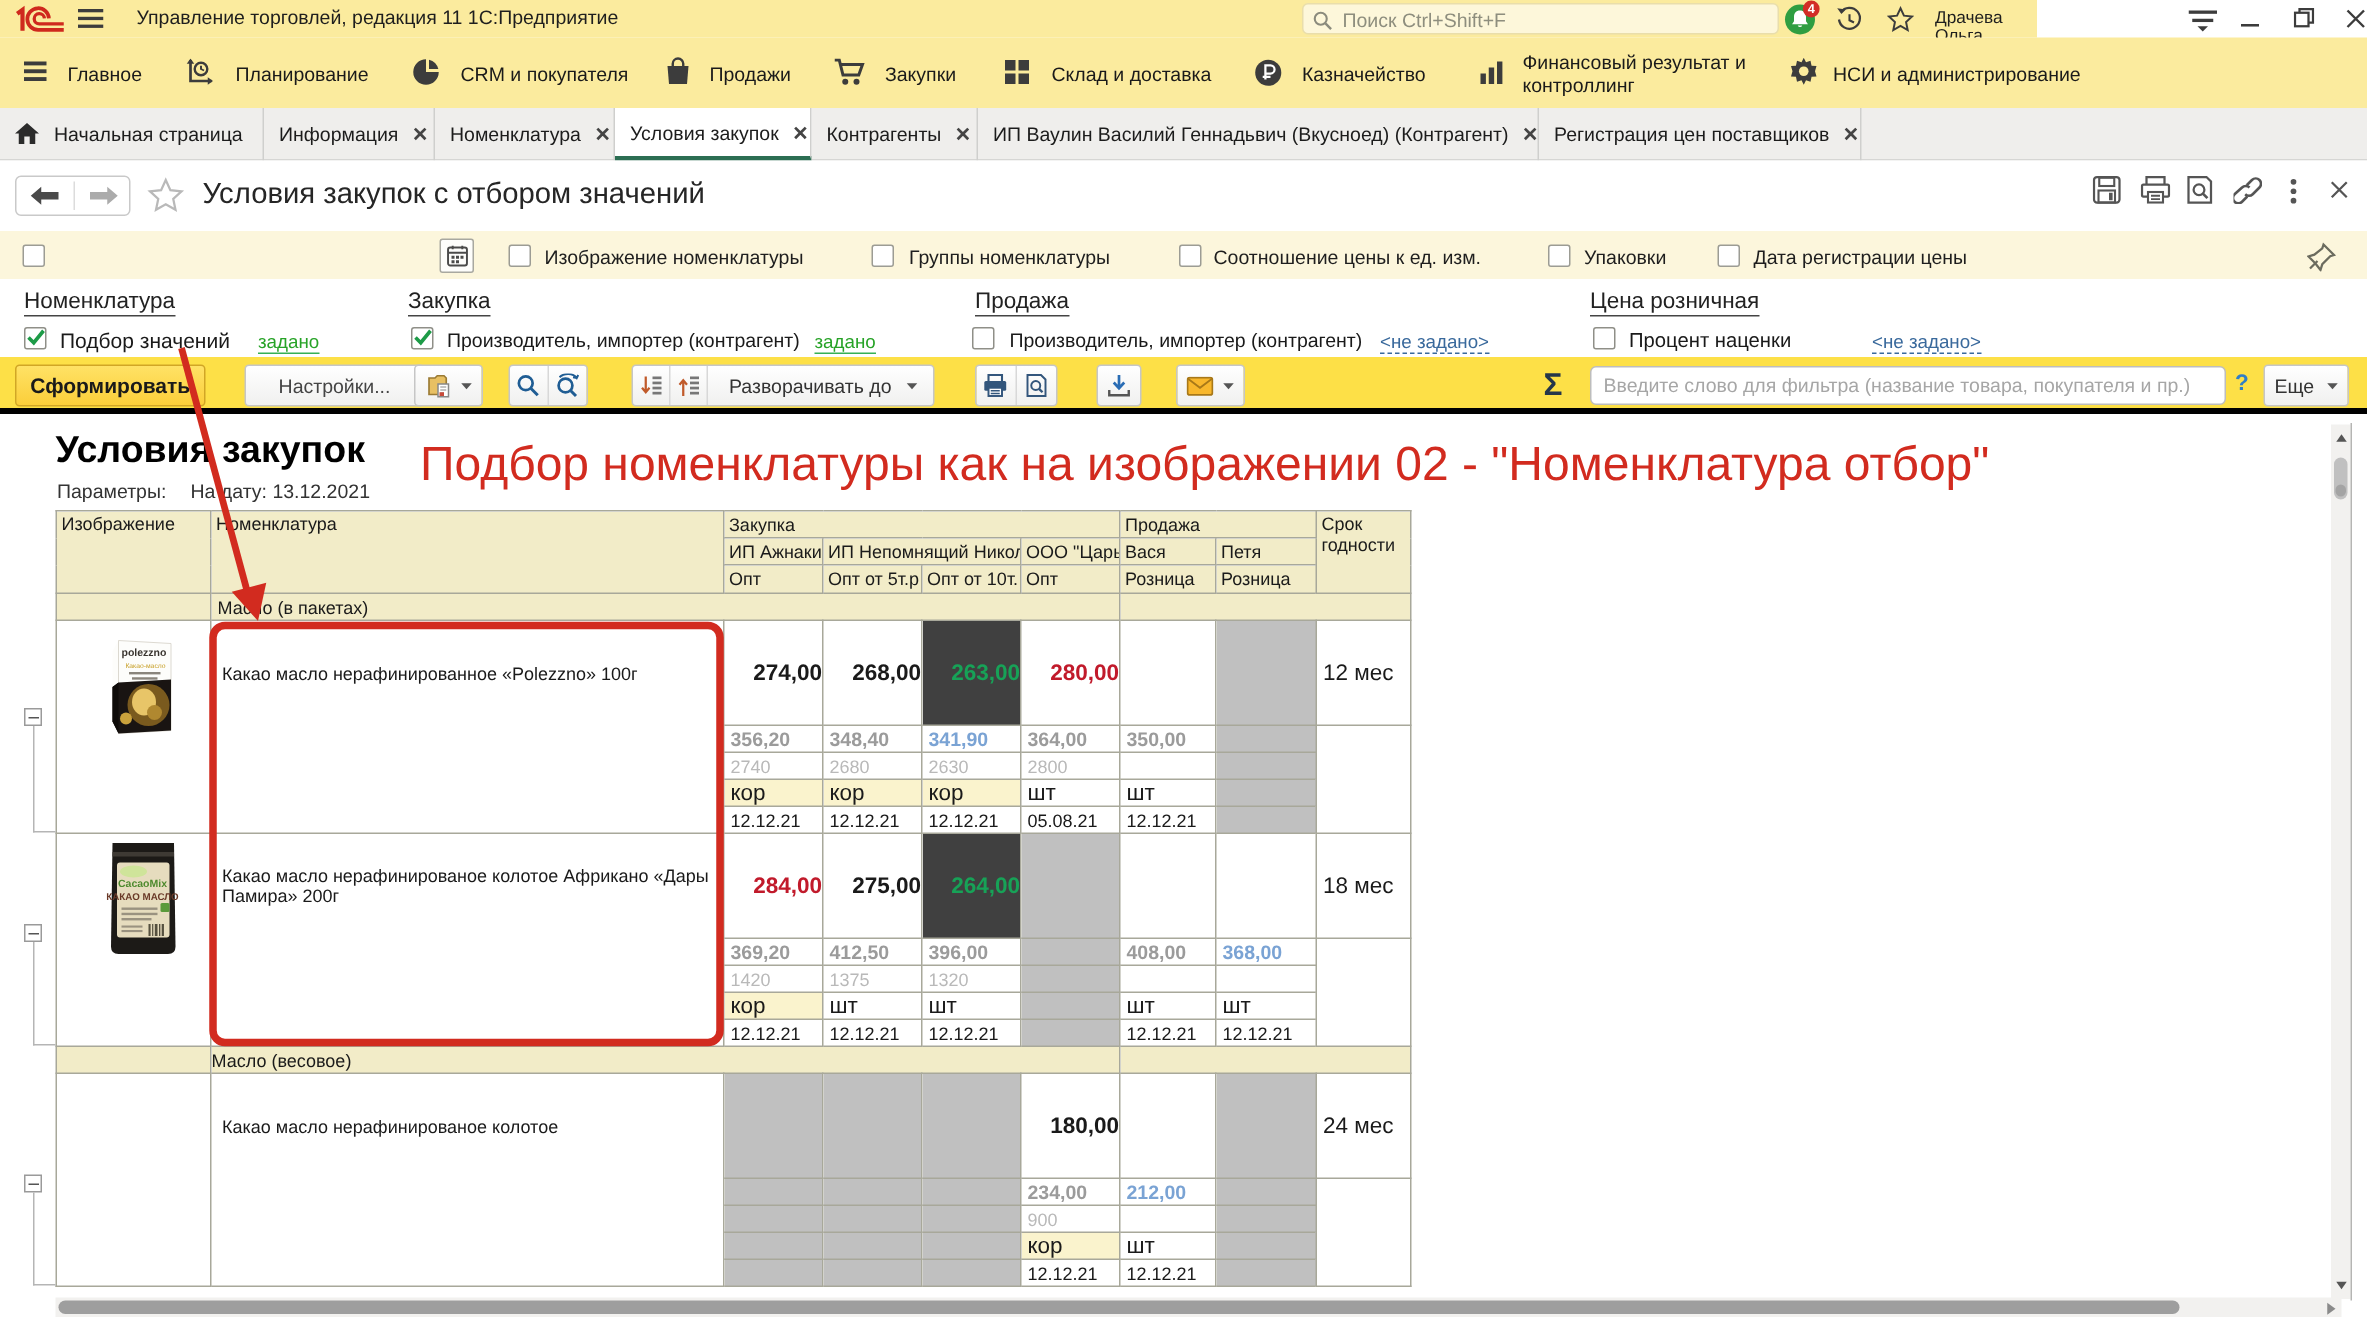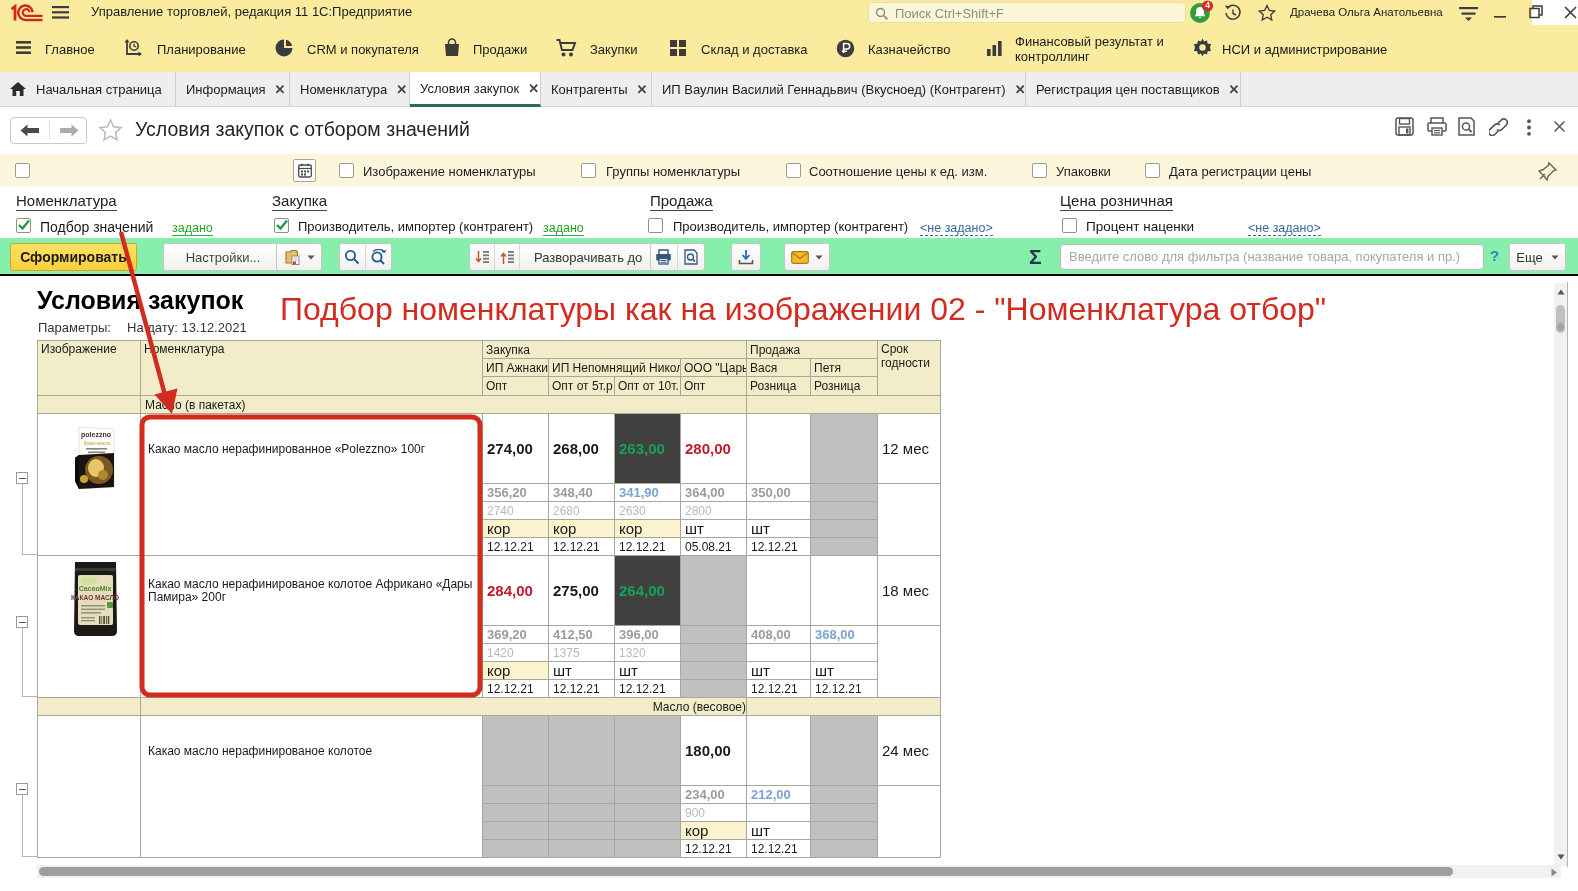--- a/index.html
+++ b/index.html
@@ -1,49 +1,49 @@
 <!DOCTYPE html>
 <html><head>
 <meta charset="utf-8">
 <style>
   * { margin:0; padding:0; box-sizing:border-box; }
   html,body { width:1578px; height:891px; overflow:hidden; }
   body { font-family:"Liberation Sans", sans-serif; font-size:13px; color:#1a1a1a; background:#fff; position:relative; }
   .abs { position:absolute; }
   
-  #titlebar { left:0; top:0; width:1532px; height:25px; background:#fbeb9e; }
+  #titlebar { left:0; top:0; width:1358px; height:25px; background:#fbeb9e; }
   #menubar  { left:0; top:25px; width:1578px; height:47px; background:#fbeb9e; }
   
   #tabbar { left:0; top:72px; width:1578px; height:35px; background:#efeeec; border-bottom:1px solid #d6d6d4; }
   .tab { position:absolute; top:0; height:35px; border-right:1px solid #cfcfcd; display:flex; align-items:center; padding:0 10px; font-size:13px; color:#1c1c1c; white-space:nowrap; overflow:hidden; }
   .tab .x { margin-left:9px; color:#444; font-size:13px; font-weight:bold; }
   .tab.active { background:#fff; border-bottom:3px solid #2c6e53; }
   
   #navrow { left:0; top:107px; width:1578px; height:47px; background:#fff; }
   
   #filterrow { left:0; top:154px; width:1578px; height:32px; background:#fcf6dc; }
   .cb { position:absolute; width:15px; height:15px; background:#fff; border:1px solid #9c9c94; border-radius:2px; }
   .cblbl { position:absolute; font-size:13px; color:#1e1e1e; white-space:nowrap; }
   
   #fzone { left:0; top:186px; width:1578px; height:52px; background:#fff; }
   .fhead { position:absolute; font-size:15px; color:#222; border-bottom:1px solid #444; padding-bottom:1px; white-space:nowrap; }
   .grn { color:#27a327; border-bottom:1px solid #35b055; font-size:12.5px; }
   .blu { color:#39699c; border-bottom:1px dashed #39699c; font-size:12.5px; }
   .ckd { position:absolute; width:15px; height:15px; background:#fff; border:1px solid #8f8f88; border-radius:2px; }
   
-  #toolbar { left:0; top:238px; width:1578px; height:38px; background:#86efac; border-bottom:2px solid #000000; }
+  #toolbar { left:0; top:238px; width:1578px; height:38px; background:#fde047; border-bottom:4px solid #000000; }
   .tbtn { position:absolute; top:5px; height:28px; background:linear-gradient(#ffffff,#f0f0ef); border:1px solid #c6c6c6; border-radius:3px; display:flex; align-items:center; justify-content:center; font-size:13px; color:#333; }
   
   #report { left:0; top:280px; width:1578px; height:611px; background:#fff; }
   table.rep { position:absolute; left:37px; top:60px; border-collapse:collapse; table-layout:fixed; width:904px; }
   table.rep td { border:1px solid #a8a89a; font-size:12px; color:#1a1a1a; padding:0 0 0 3px; white-space:nowrap; overflow:hidden; vertical-align:middle; }
   table.rep td.hdr { background:#f2ecc8; }
   table.rep td.grp { background:#f2ecc8; }
   table.rep td.g { background:#c0c0c0; }
-  table.rep td.price { font-size:15px; font-weight:bold; padding-left:4px; }
+  table.rep td.price { font-size:15px; font-weight:bold; padding-left:4px;text-align:right; }
   table.rep td.p2 { font-size:13px; font-weight:bold; color:#9b9b9b; padding-left:4px; }
   table.rep td.p3 { font-size:12px; color:#b9b9b9; padding-left:4px; }
   table.rep td.unit { font-size:15px; padding-left:4px; }
   table.rep td.ky { background:#faf3cd; }
   table.rep td.dt { font-size:12px; padding-left:4px; }
   table.rep td.bluetx, .bluetx { color:#7aa3d4 !important; }
   table.rep td.grntx, .grntx { color:#17a257 !important; }
   table.rep td.redtx, .redtx { color:#c11a2b !important; }
   table.rep td.lg { background:#404040; }
 </style>
@@ -293,21 +293,21 @@
         </svg>
     </div>
     <div style="width:26px;height:26px;display:flex;align-items:center;justify-content:center;">
       <svg width="17" height="16" viewBox="0 0 17 16">
           <circle cx="7" cy="8" r="4.6" fill="none" stroke="#1f5d94" stroke-width="1.8"></circle>
           <line x1="10.5" y1="11.5" x2="14" y2="15" stroke="#1f5d94" stroke-width="2"></line>
           <path d="M3 2.5 C 6 -0.5, 12 -0.5, 14.5 3 L15.5 1 M14.5 3 L12 2.6" fill="none" stroke="#1f5d94" stroke-width="1.3"></path>
         </svg>
     </div>
   </div>
-  <div class="tbtn" style="left:421px;width:202px;padding:0;justify-content:flex-start;margin-left:48px;">
+  <div class="tbtn" style="left:421px;width:202px;padding:0;justify-content:flex-start;">
     <div style="width:25px;height:26px;display:flex;align-items:center;justify-content:center;border-right:1px solid #d8d8d8;">
       <svg width="15" height="15" viewBox="0 0 15 15">
           <path d="M3.5 1 L3.5 11 M1 8.5 L3.5 11.5 L6 8.5" stroke="#c05a2a" stroke-width="1.5" fill="none"></path>
           <rect x="8" y="1" width="6" height="1.8" fill="#777"></rect>
           <rect x="8" y="4.4" width="6" height="1.8" fill="#777"></rect>
           <rect x="8" y="7.8" width="6" height="1.8" fill="#777"></rect>
           <rect x="8" y="11.2" width="6" height="1.8" fill="#777"></rect>
         </svg>
     </div>
     <div style="width:25px;height:26px;display:flex;align-items:center;justify-content:center;border-right:1px solid #d8d8d8;">
@@ -538,21 +538,21 @@
     <tr style="height:18px;">
       <td class="dt">12.12.21</td>
           <td class="dt">12.12.21</td>
           <td class="dt">12.12.21</td>
           <td class="g"></td>
           <td class="dt">12.12.21</td>
           <td class="dt">12.12.21</td>
     </tr>
     <tr style="height:18px;">
       <td class="grp"></td>
-          <td class="grp" colspan="5" style="padding-left:0;text-align:right;">Масло (весовое)</td>
+          <td class="grp" colspan="5" style="padding-left:0;">Масло (весовое)</td>
           <td class="grp" colspan="3"></td>
     </tr>
     <tr style="height:70px;">
       <td rowspan="5" style="vertical-align:top;"></td>
       <td rowspan="5" style="vertical-align:top;">
             <div style="height:70px;display:flex;align-items:center;padding-left:4px;white-space:normal;line-height:13px;">Какао масло нерафинированое колотое</div>
           </td>
       <td class="g"></td>
       <td class="g"></td>
       <td class="g"></td>

